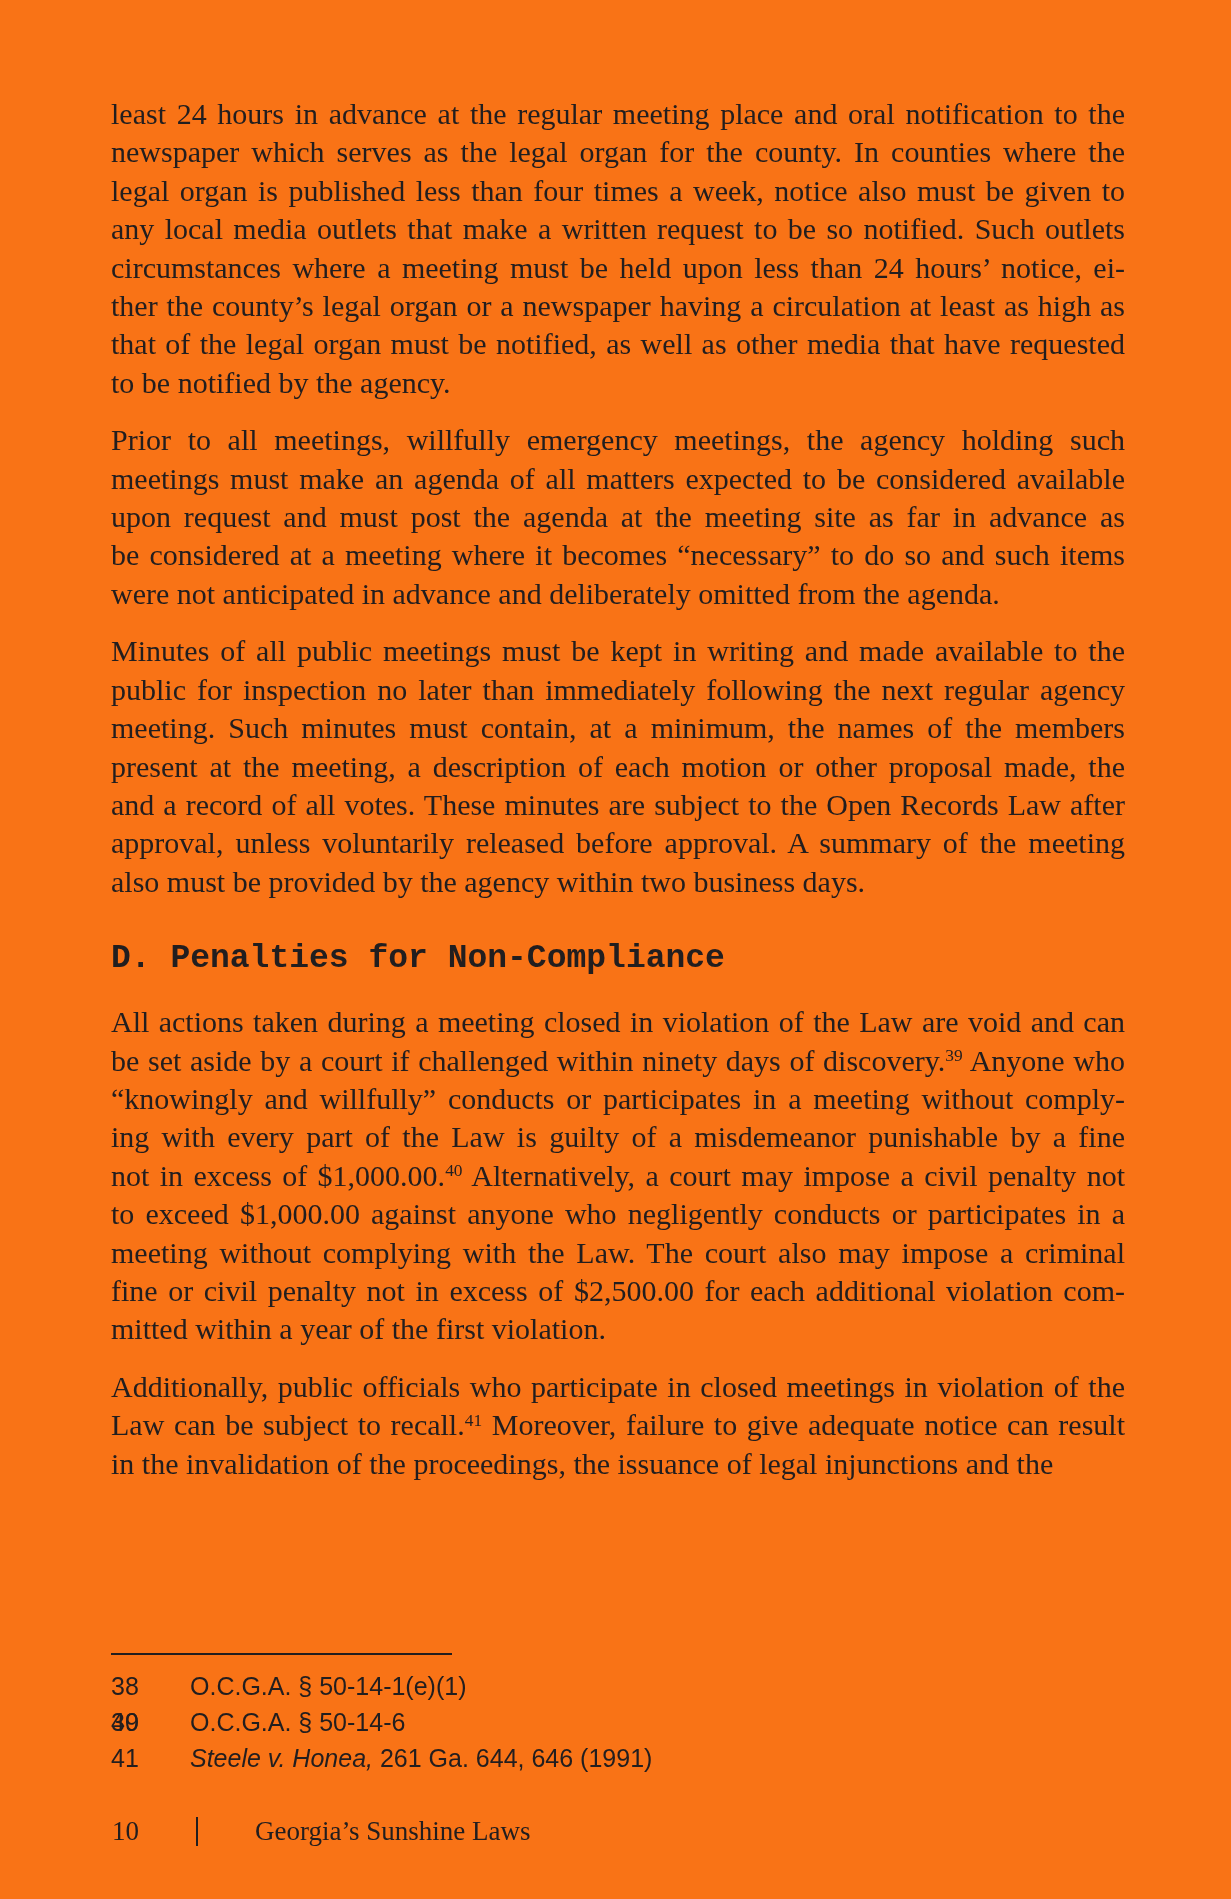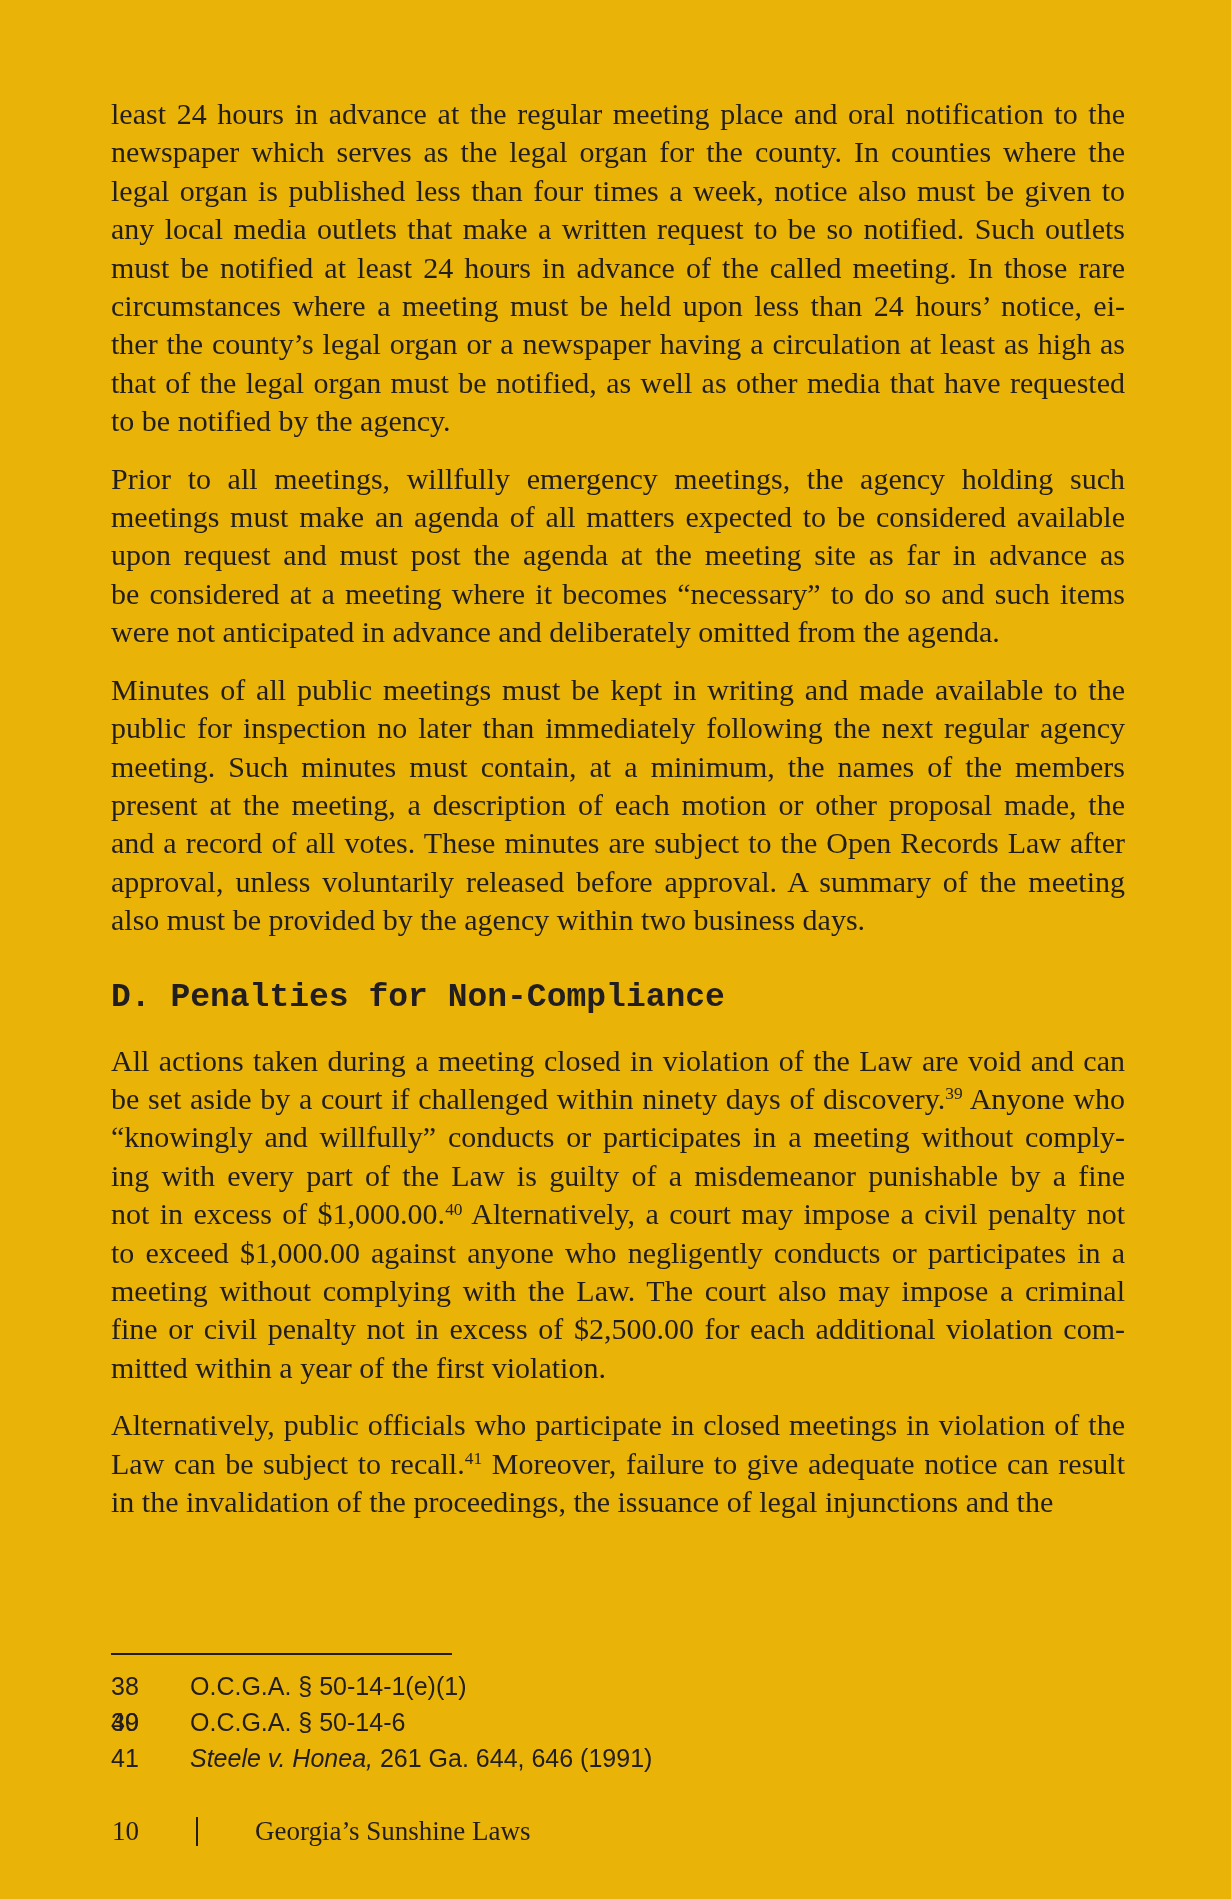--- a/index.html
+++ b/index.html
@@ -2,21 +2,21 @@
 <html><head>
 <meta charset="utf-8">
 <title>Page</title>
 <style>
   html, body { margin: 0; padding: 0; background: #e8e8e8; }
   .page {
     position: relative;
     width: 1231px;
     height: 1899px;
     margin: 0 auto;
-    background: #eab308;
+    background: #f97316;
     color: #221e1f;
     font-family: "Liberation Serif", "DejaVu Serif", serif;
     overflow: hidden;
   }
   .text-column {
     position: absolute;
     left: 111px;
     top: 95px;
     width: 1014px;
     font-size: 30px;
@@ -88,21 +88,20 @@
 <body>
 
 <div class="page">
 
   <main class="text-column">
       <div class="para">
         <div class="line">least 24 hours in advance at the regular meeting place and oral notification to the</div>
         <div class="line">newspaper which serves as the legal organ for the county. In counties where the</div>
         <div class="line">legal organ is published less than four times a week, notice also must be given to</div>
         <div class="line">any local media outlets that make a written request to be so notified. Such outlets</div>
-        <div class="line">must be notified at least 24 hours in advance of the called meeting. In those rare</div>
         <div class="line">circumstances where a meeting must be held upon less than 24 hours’ notice, ei-</div>
         <div class="line">ther the county’s legal organ or a newspaper having a circulation at least as high as</div>
         <div class="line">that of the legal organ must be notified, as well as other media that have requested</div>
         <div class="line last">to be notified by the agency.</div>
       </div>
       <div class="para">
         <div class="line">Prior to all meetings, willfully emergency meetings, the agency holding such</div>
         <div class="line">meetings must make an agenda of all matters expected to be considered available</div>
         <div class="line">upon request and must post the agenda at the meeting site as far in advance as</div>
         <div class="line">be considered at a meeting where it becomes “necessary” to do so and such items</div>
@@ -123,21 +122,21 @@
         <div class="line">be set aside by a court if challenged within ninety days of discovery.<sup>39</sup> Anyone who</div>
         <div class="line">“knowingly and willfully” conducts or participates in a meeting without comply-</div>
         <div class="line">ing with every part of the Law is guilty of a misdemeanor punishable by a fine</div>
         <div class="line">not in excess of $1,000.00.<sup>40</sup> Alternatively, a court may impose a civil penalty not</div>
         <div class="line">to exceed $1,000.00 against anyone who negligently conducts or participates in a</div>
         <div class="line">meeting without complying with the Law. The court also may impose a criminal</div>
         <div class="line">fine or civil penalty not in excess of $2,500.00 for each additional violation com-</div>
         <div class="line last">mitted within a year of the first violation.</div>
       </div>
       <div class="para">
-        <div class="line">Alternatively, public officials who participate in closed meetings in violation of the</div>
+        <div class="line">Additionally, public officials who participate in closed meetings in violation of the</div>
         <div class="line">Law can be subject to recall.<sup>41</sup> Moreover, failure to give adequate notice can result</div>
         <div class="line last">in the invalidation of the proceedings, the issuance of legal injunctions and the</div>
       </div>
     </main>
 
   <div class="footnote-area">
     <div class="footnote-rule"></div>
     <div class="footnotes">
         <div class="footnote"><span class="fn-num">38</span><span>O.C.G.A. § 50-14-1(e)(1)</span></div>
         <div class="footnote"><span class="fn-num">39</span></div>

